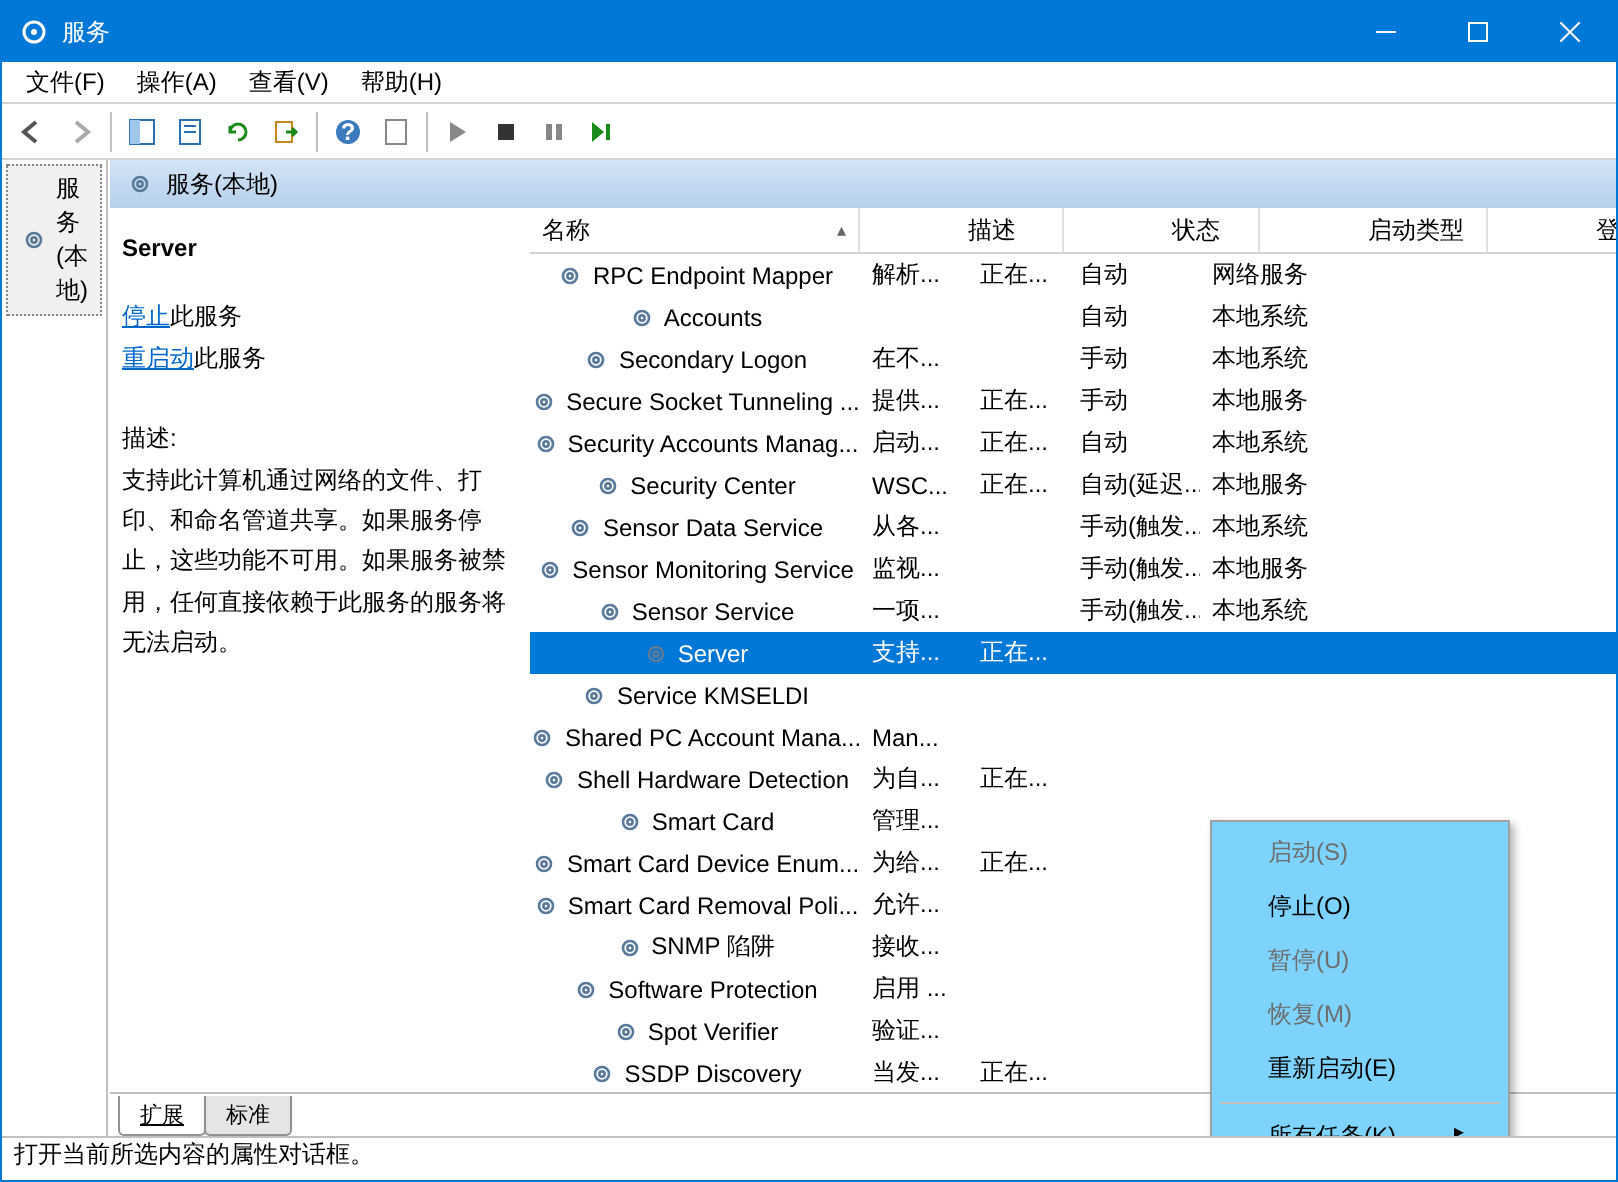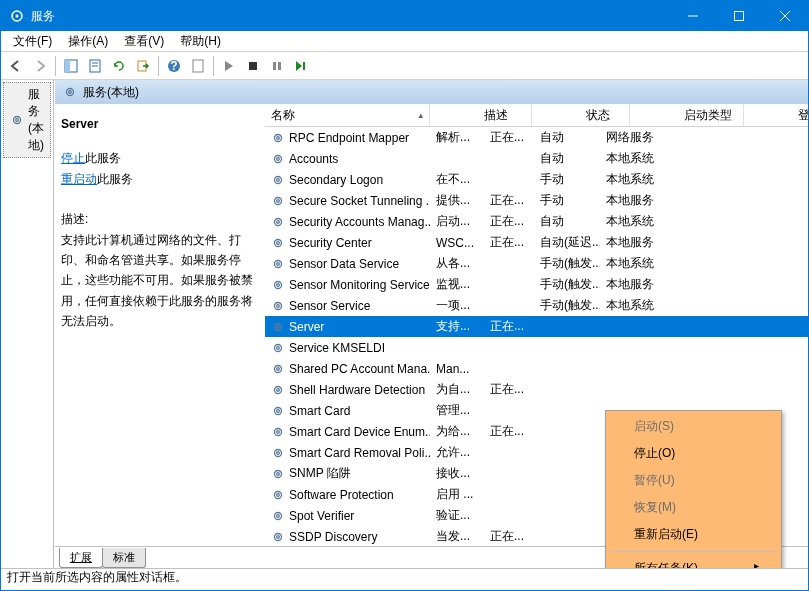--- a/index.html
+++ b/index.html
@@ -42,36 +42,36 @@
 .col-name { width: 165px; }
 .col-desc { width: 54px; }
 .col-status { width: 50px; }
 .col-start { width: 66px; }
 .col-logon { width: 64px; }
 
 .list-rows { flex: 1; overflow: hidden; position: relative; }
 .row { display: flex; height: 21px; align-items: center; }
 .row.selected { background: #0078d7; color: #fff; }
 .row .col { border-right: none; padding: 0 6px; }
-.row .col-name { display: flex; align-items: center; gap: 4px; }
+.row .col-name { display: flex; align-items: center; gap: 4px; justify-content: center; }
 .svc-icon { width: 14px; height: 14px; flex-shrink: 0; }
 
 .scrollbar-v { position: absolute; right: 0; top: 23px; bottom: 0; width: 17px; background: #f0f0f0; border-left: 1px solid #d4d4d4; display: flex; flex-direction: column; }
 .scrollbar-v .sb-btn { height: 17px; background: #f0f0f0; display: flex; align-items: center; justify-content: center; }
 .scrollbar-v .sb-track { flex: 1; position: relative; }
 .scrollbar-v .sb-thumb { position: absolute; left: 1px; right: 1px; top: 30%; height: 70px; background: #cdcdcd; }
 
 .tabs { height: 22px; display: flex; align-items: flex-end; padding-left: 4px; border-top: 1px solid #c0c0c0; background: #fff; }
 .tab { padding: 2px 10px; border: 1px solid #919191; border-top: none; background: #e5e5e5; margin-right: -1px; font-size: 11px; border-radius: 0 0 3px 3px; }
 .tab.active { background: #fff; text-decoration: underline; }
 
 .statusbar { height: 22px; border-top: 1px solid #c0c0c0; display: flex; padding: 0 6px; }
 
 
-.context-menu { position: absolute; left: 604px; top: 330px; width: 177px; background: #fdba74; border: 1px solid #a0a0a0; box-shadow: 2px 2px 4px rgba(0,0,0,0.3); z-index: 100; padding: 2px; }
+.context-menu { position: absolute; left: 604px; top: 330px; width: 150px; background: #7dd3fc; border: 1px solid #a0a0a0; box-shadow: 2px 2px 4px rgba(0,0,0,0.3); z-index: 100; padding: 2px; }
 .context-menu .cm-item { padding: 5px 20px 5px 26px; cursor: default; }
 .context-menu .cm-item.disabled { color: #6d6d6d; }
 .context-menu .cm-sep { height: 1px; background: #c0c0c0; margin: 3px 2px; }
 .context-menu .cm-item.has-sub::after { content: "▸"; float: right; font-size: 10px; }
 
 .gear-svg circle { fill: none; stroke: #5a7a9a; stroke-width: 1.5; }
 .sort-arrow { margin-left: auto; font-size: 9px; color: #666; }
 </style>
 </head>
 <body>

